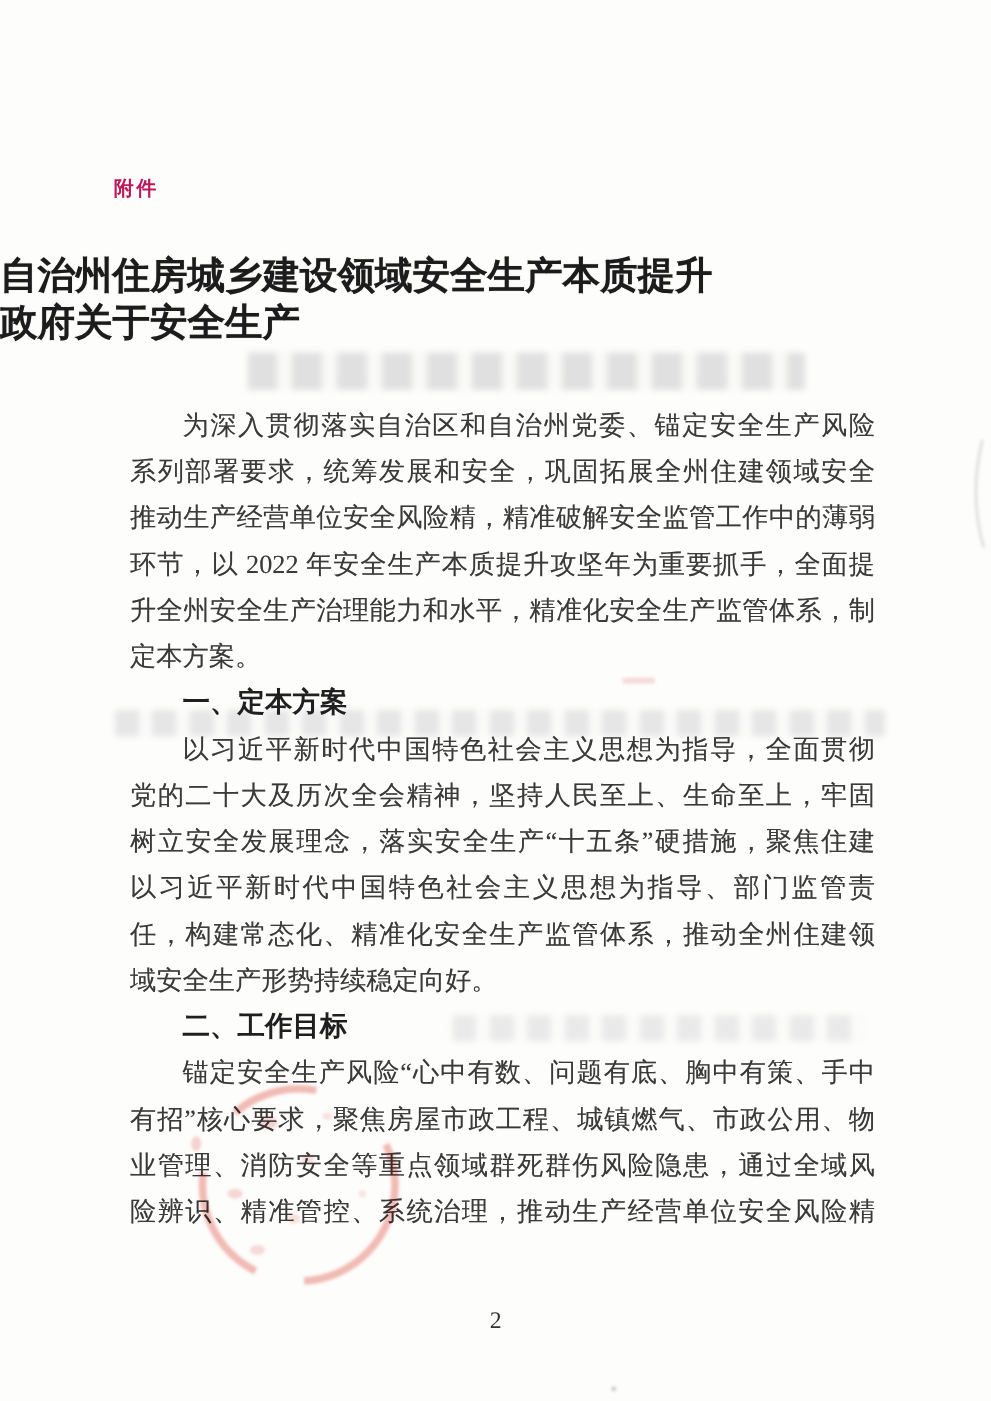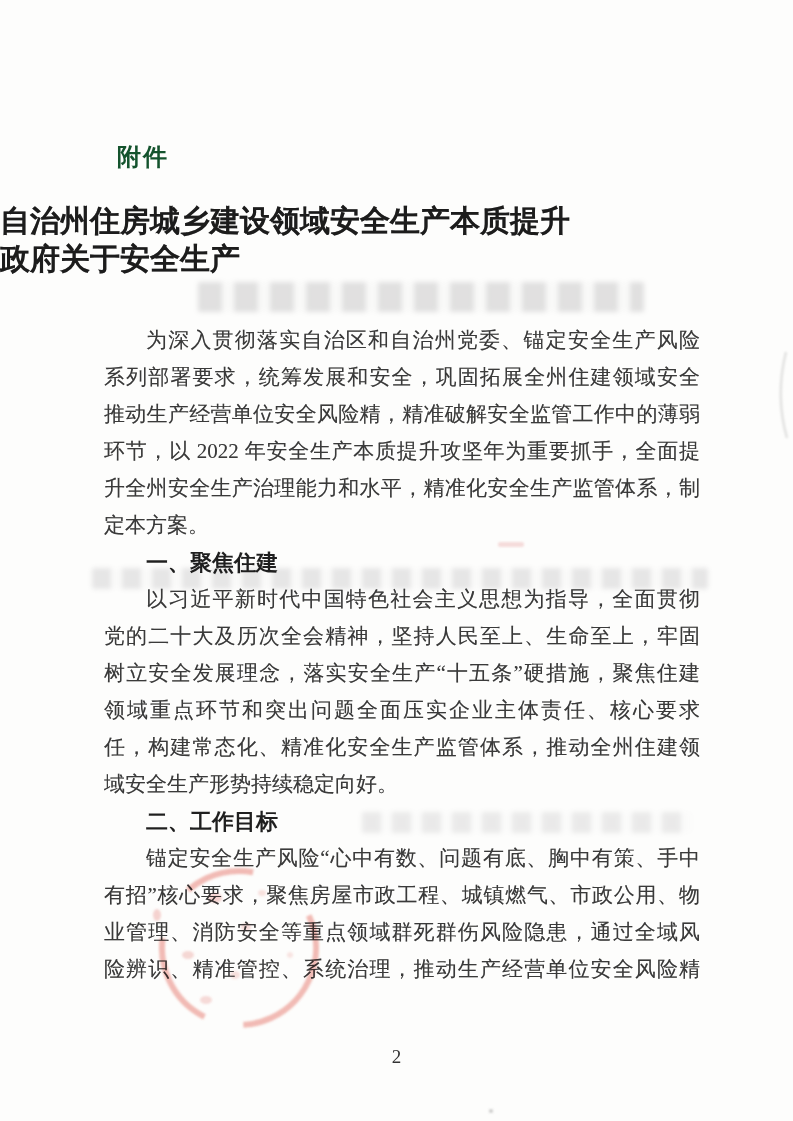--- a/index.html
+++ b/index.html
@@ -7,23 +7,23 @@
     width:793px;height:1121px;
     background:#ffffff;
     position:relative;
     font-family:"Liberation Serif","DejaVu Serif",serif;
   }
   .page{
     position:absolute;left:0;top:0;width:793px;height:1121px;
     background:#fdfdfc;overflow:hidden;
   }
   .attachment{
-    position:absolute;left:117px;top:141px;
+    position:absolute;left:91px;top:141px;
     font-family:"DejaVu Sans","Liberation Sans",sans-serif;
-    font-size:24px;font-weight:600;color:#14532d;letter-spacing:2px;
+    font-size:16px;font-weight:600;color:#be185d;letter-spacing:2px;
   }
   .doc-title{
     position:absolute;left:0;right:0;top:202px;
     text-align:left;font-weight:700;font-size:30px;line-height:38px;
     color:#1c1c1c;
     text-shadow:0 0 0.6px rgba(30,30,30,.55);
   }
   .ghost{
     position:absolute;filter:blur(2.6px);border-radius:2px;pointer-events:none;
   }
@@ -82,25 +82,25 @@
   <div class="ghost ghost-b"></div>
   <div class="ghost ghost-c"></div>
 
   <div class="doc-body" id="doc-body">
       <div class="line indent fill">为深入贯彻落实自治区和自治州党委、锚定安全生产风险</div>
       <div class="line fill">系列部署要求，统筹发展和安全，巩固拓展全州住建领域安全</div>
       <div class="line fill">推动生产经营单位安全风险精，精准破解安全监管工作中的薄弱</div>
       <div class="line fill">环节，以 2022 年安全生产本质提升攻坚年为重要抓手，全面提</div>
       <div class="line fill">升全州安全生产治理能力和水平，精准化安全生产监管体系，制</div>
       <div class="line">定本方案。</div>
-      <div class="heading">一、聚焦住建</div>
+      <div class="heading">一、定本方案</div>
       <div class="line indent fill">以习近平新时代中国特色社会主义思想为指导，全面贯彻</div>
       <div class="line fill">党的二十大及历次全会精神，坚持人民至上、生命至上，牢固</div>
       <div class="line fill">树立安全发展理念，落实安全生产“十五条”硬措施，聚焦住建</div>
-      <div class="line fill">领域重点环节和突出问题全面压实企业主体责任、核心要求</div>
+      <div class="line fill">以习近平新时代中国特色社会主义思想为指导、部门监管责</div>
       <div class="line fill">任，构建常态化、精准化安全生产监管体系，推动全州住建领</div>
       <div class="line">域安全生产形势持续稳定向好。</div>
       <div class="heading">二、工作目标</div>
       <div class="line indent fill">锚定安全生产风险“心中有数、问题有底、胸中有策、手中</div>
       <div class="line fill">有招”核心要求，聚焦房屋市政工程、城镇燃气、市政公用、物</div>
       <div class="line fill">业管理、消防安全等重点领域群死群伤风险隐患，通过全域风</div>
       <div class="line fill">险辨识、精准管控、系统治理，推动生产经营单位安全风险精</div>
     </div>
 
   <svg class="seal-layer" width="793" height="1121" viewBox="0 0 793 1121" xmlns="http://www.w3.org/2000/svg">

